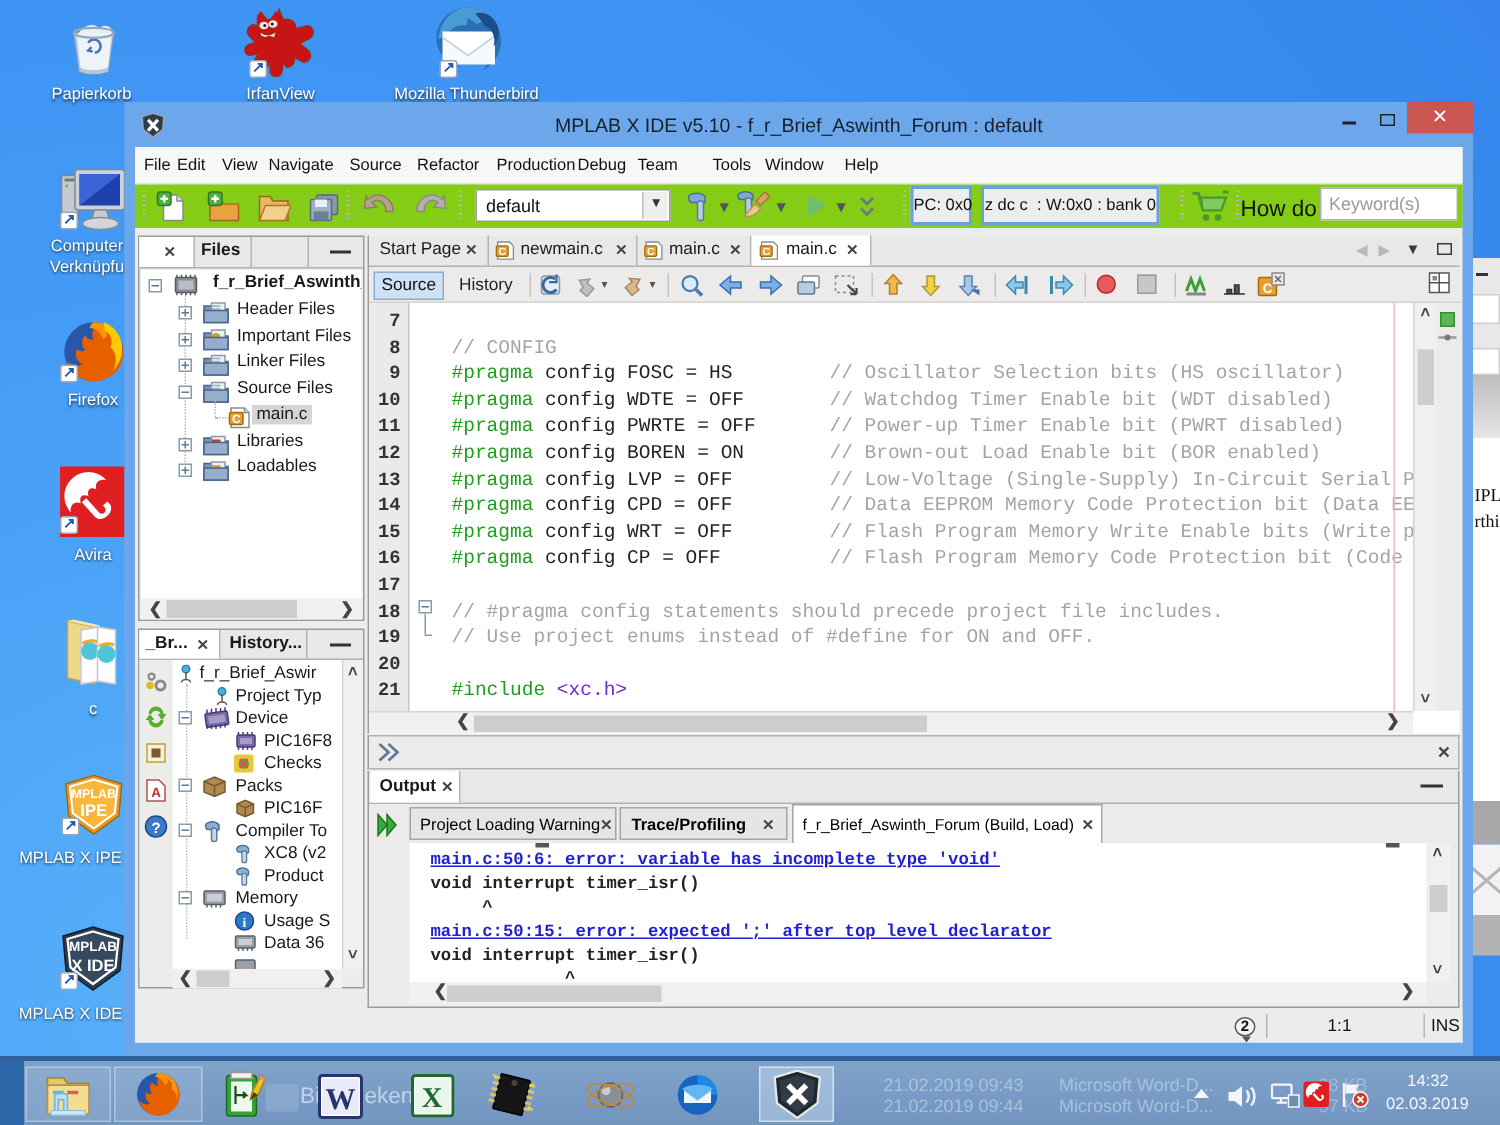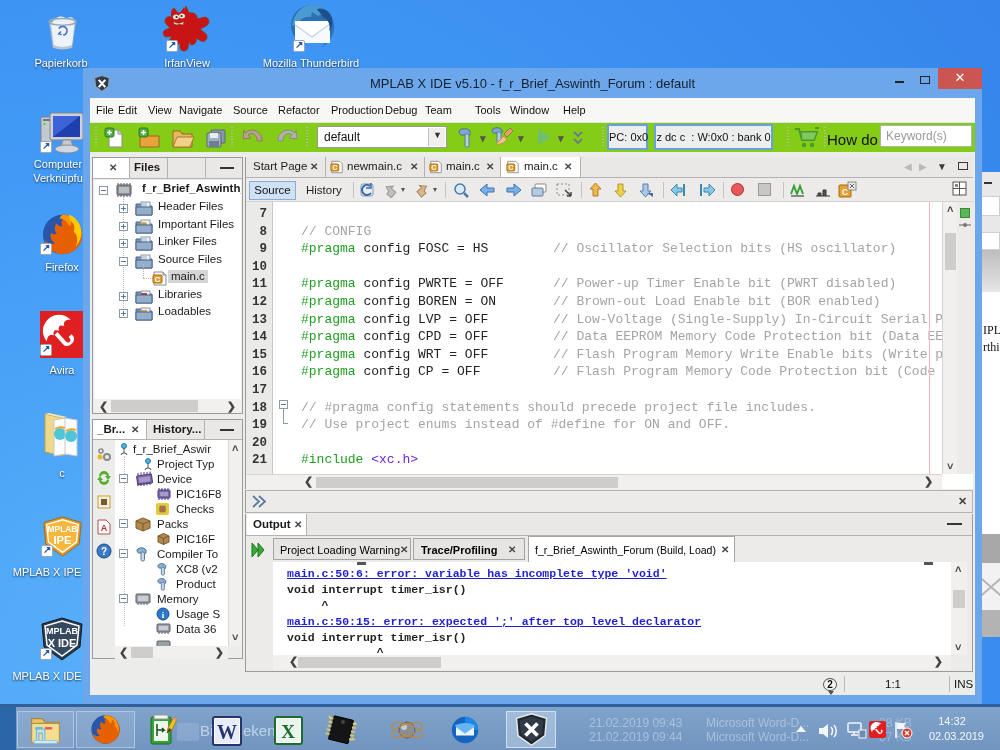--- a/index.html
+++ b/index.html
@@ -662,20 +662,21 @@
           <div class="gn" style="top:177px">17</div>
           <div class="gn" style="top:194.6px">18</div>
           <div class="gn" style="top:212.2px">19</div>
           <div class="gn" style="top:229.8px">20</div>
           <div class="gn" style="top:247.4px">21</div>
       </div>
 
       <div id="code" class="abs mono" style="left:28px;top:48px;width:668px;height:269px;overflow:hidden;font-size:13px;font-weight:normal;white-space:pre;color:#222">
         <div class="cl" style="top:18.6px"><span class="cm">// CONFIG</span></div>
         <div class="cl" style="top:36.2px"><span class="pg">#pragma</span> config FOSC = HS<span class="cm cma">// Oscillator Selection bits (HS oscillator)</span></div>
+        <div class="cl" style="top:53.8px"><span class="pg">#pragma</span> config WDTE = OFF<span class="cm cma">// Watchdog Timer Enable bit (WDT disabled)</span></div>
         <div class="cl" style="top:71.4px"><span class="pg">#pragma</span> config PWRTE = OFF<span class="cm cma">// Power-up Timer Enable bit (PWRT disabled)</span></div>
         <div class="cl" style="top:89px"><span class="pg">#pragma</span> config BOREN = ON<span class="cm cma">// Brown-out Load Enable bit (BOR enabled)</span></div>
         <div class="cl" style="top:106.6px"><span class="pg">#pragma</span> config LVP = OFF<span class="cm cma">// Low-Voltage (Single-Supply) In-Circuit Serial Programming Enable</span></div>
         <div class="cl" style="top:124.2px"><span class="pg">#pragma</span> config CPD = OFF<span class="cm cma">// Data EEPROM Memory Code Protection bit (Data EEPROM code protect</span></div>
         <div class="cl" style="top:141.8px"><span class="pg">#pragma</span> config WRT = OFF<span class="cm cma">// Flash Program Memory Write Enable bits (Write protection off)</span></div>
         <div class="cl" style="top:159.4px"><span class="pg">#pragma</span> config CP = OFF<span class="cm cma">// Flash Program Memory Code Protection bit (Code protection off)</span></div>
         <div class="cl" style="top:194.6px"><span class="cm">// #pragma config statements should precede project file includes.</span></div>
         <div class="cl" style="top:212.2px"><span class="cm">// Use project enums instead of #define for ON and OFF.</span></div>
         <div class="cl" style="top:247.4px"><span class="pg">#include</span> <span class="inc">&lt;xc.h&gt;</span></div>
       </div>
@@ -871,14 +872,14 @@
     </g>
   </svg>
   <svg class="abs" style="left:893px;top:17px" width="20" height="18" viewBox="0 0 20 18">
     <path d="M3 1 v16" stroke="#f2f6fa" stroke-width="1.6"></path>
     <path d="M4 2 h9 l-2 3 l2 3 h-9 z" fill="#f2f6fa"></path>
     <circle cx="14" cy="12" r="5" fill="#d23b2e" stroke="#fff"></circle>
     <path d="M12 10 l4 4 m0 -4 l-4 4" stroke="#fff" stroke-width="1.3"></path>
   </svg>
 
   <div class="abs" style="left:922px;top:11px;width:60px;text-align:center;color:#f4f8fc;font-size:11px">14:32</div>
-  <div class="abs" style="left:924px;top:26px;width:60px;text-align:right;color:#f4f8fc;font-size:11px">02.03.2019</div>
+  <div class="abs" style="left:924px;top:26px;width:60px;text-align:left;color:#f4f8fc;font-size:11px">02.03.2019</div>
 </div>
 
 </body></html>

